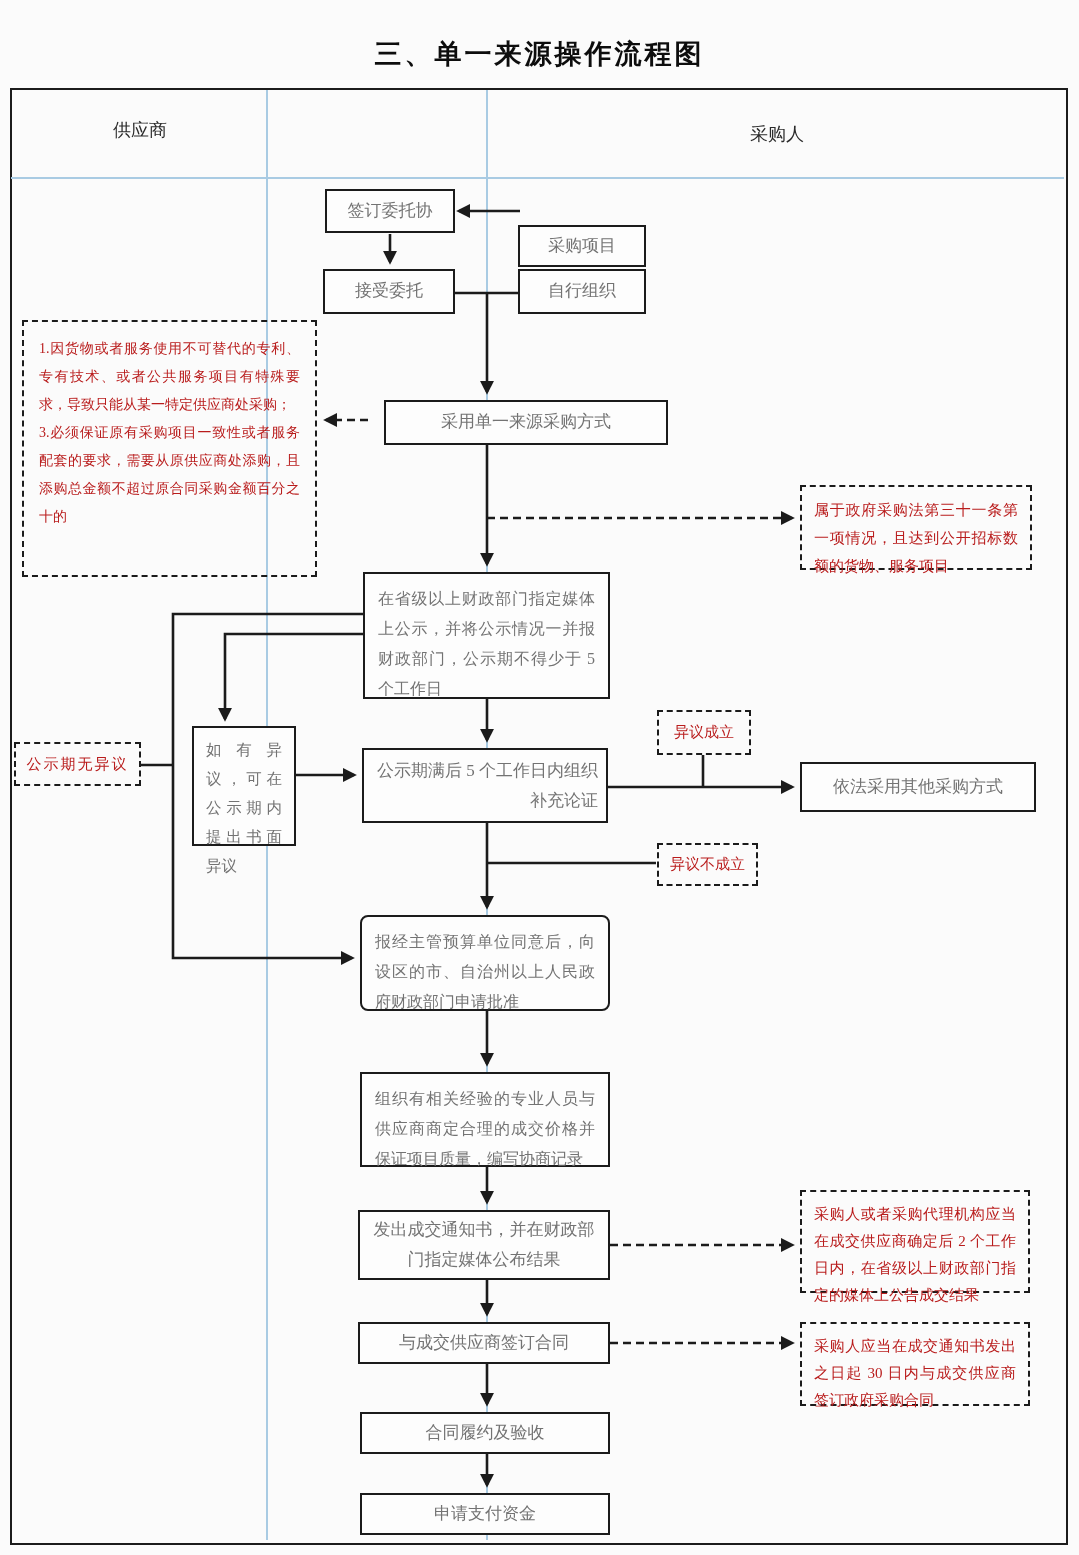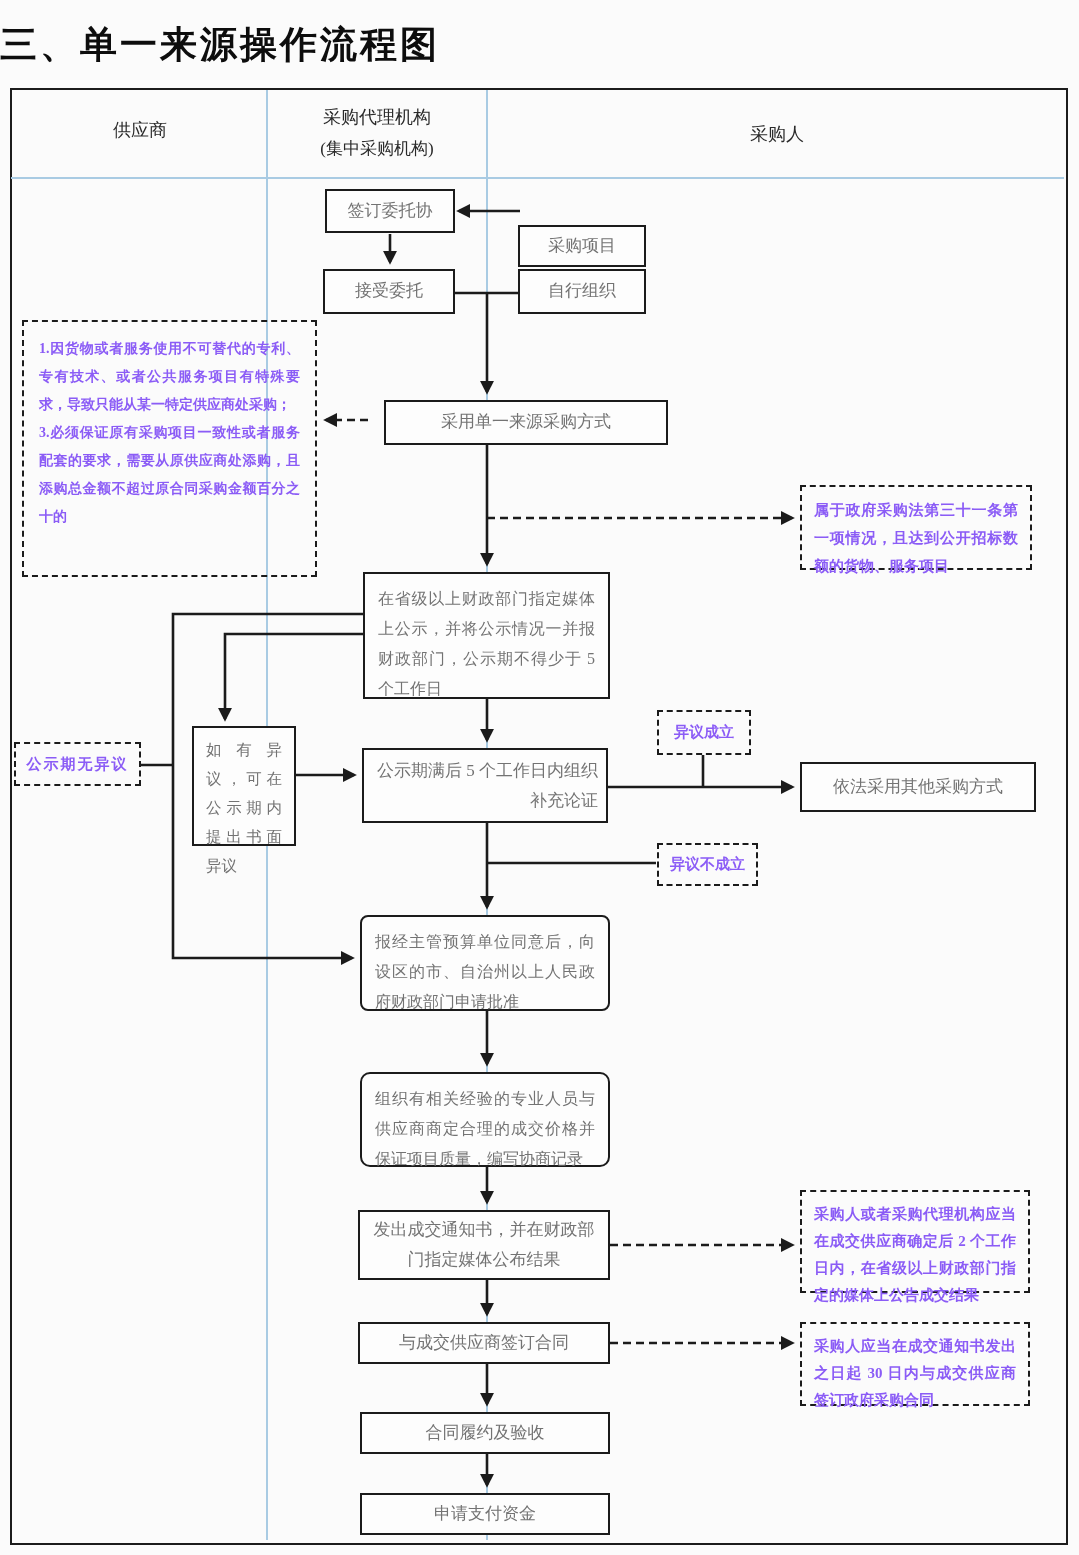--- a/index.html
+++ b/index.html
@@ -3,22 +3,22 @@
 <meta charset="utf-8">
 <style>
   html,body{margin:0;padding:0;}
   body{
     width:1079px;height:1555px;position:relative;
     background:#fbfbfb;color:#1f1f1f;
     font-family:"Liberation Serif","DejaVu Serif",serif;
   }
   .stage{position:absolute;inset:0;}
   .page-title{
-    position:absolute;top:20px;left:0;right:0;text-align:left;
-    font-size:37px;font-weight:bold;letter-spacing:3px;color:#0d0d0d;
+    position:absolute;top:36px;left:0;right:0;text-align:center;
+    font-size:27px;font-weight:bold;letter-spacing:3px;color:#0d0d0d;
   }
   .frame{
     position:absolute;left:10px;top:88px;width:1054px;height:1453px;
     border:2.5px solid #1c1c1c;background:transparent;z-index:0;
   }
   .lane-div{position:absolute;top:90px;height:1450px;width:2px;background:#a9cbe3;z-index:1;}
   .lane-div.d1{left:266px;}
   .lane-div.d2{left:486px;}
   .header-sep{position:absolute;left:11px;top:177px;width:1053px;height:2px;background:#a9cbe3;z-index:1;}
   .lane-head{position:absolute;z-index:3;text-align:center;font-size:18px;color:#2a2a2a;}
@@ -31,43 +31,39 @@
     text-align:center;font-size:17px;line-height:1.55;color:#737373;
     padding:2px 8px;
   }
   .node.left{
     display:block;text-align:justify;padding:10px 13px;
     font-size:16px;line-height:30px;
   }
   .note{
     position:absolute;z-index:3;background:transparent;
     border:2px dashed #1b1b1b;box-sizing:border-box;
-    font-size:15px;color:#8b5cf6;font-weight:bold;
+    font-size:15px;color:#b91c1c;
   }
   .note.center{display:flex;align-items:center;justify-content:center;text-align:center;}
   .note.para{padding:9px 12px;line-height:27px;text-align:justify;}
   .note.list{padding:13px 15px;font-size:14px;line-height:28px;text-align:justify;}
 </style>
 </head>
 <body>
 
 <div class="stage">
 
   <div class="page-title">三、单一来源操作流程图</div>
 
   <div class="frame"></div>
   <div class="lane-div d1"></div>
   <div class="lane-div d2"></div>
   <div class="header-sep"></div>
 
   <div class="lane-head" style="left:55px;top:118px;width:170px;">供应商</div>
-  <div class="lane-head" style="left:287px;top:105px;width:180px;">
-    <div>采购代理机构</div>
-    <div class="sub">(集中采购机构)</div>
-  </div>
   <div class="lane-head" style="left:692px;top:122px;width:170px;">采购人</div>
 
   <svg class="connectors" viewBox="0 0 1079 1555">
     <defs>
       <marker id="arr" viewBox="0 0 10 10" refX="8" refY="5" markerUnits="strokeWidth" markerWidth="5.5" markerHeight="5.5" orient="auto-start-reverse">
         <path d="M0 0 L10 5 L0 10 z" fill="#1b1b1b"></path>
       </marker>
     </defs>
     <g fill="none" stroke="#1b1b1b" stroke-width="2.6">
       <path d="M520 211 H459" marker-end="url(#arr)"></path>
@@ -102,21 +98,21 @@
   <div class="node" style="left:325px;top:189px;width:130px;height:44px;">签订委托协</div>
   <div class="node" style="left:518px;top:189px;width:128px;height:42px;margin-top:36px;">采购项目</div>
   <div class="node" style="left:323px;top:269px;width:132px;height:45px;">接受委托</div>
   <div class="node" style="left:518px;top:269px;width:128px;height:45px;">自行组织</div>
   <div class="node" style="left:368px;top:400px;width:284px;height:45px;margin-left:16px;">采用单一来源采购方式</div>
   <div class="node left" style="left:363px;top:572px;width:247px;height:127px;">在省级以上财政部门指定媒体上公示，并将公示情况一并报财政部门，公示期不得少于 5 个工作日</div>
   <div class="node left" style="left:192px;top:726px;width:104px;height:120px;font-size:15.5px;line-height:29px;padding:7px 12px;">如有异议，可在公示期内提出书面异议</div>
   <div class="node" style="left:362px;top:748px;width:246px;height:75px;line-height:30px;text-align:right;">公示期满后 5 个工作日内组织补充论证</div>
   <div class="node" style="left:800px;top:762px;width:236px;height:50px;">依法采用其他采购方式</div>
   <div class="node left" style="left:360px;top:915px;width:250px;height:96px;border-radius:8px;">报经主管预算单位同意后，向设区的市、自治州以上人民政府财政部门申请批准</div>
-  <div class="node left" style="left:360px;top:1072px;width:250px;height:95px;border-radius:10px;">组织有相关经验的专业人员与供应商商定合理的成交价格并保证项目质量，编写协商记录</div>
+  <div class="node left" style="left:360px;top:1072px;width:250px;height:95px;">组织有相关经验的专业人员与供应商商定合理的成交价格并保证项目质量，编写协商记录</div>
   <div class="node" style="left:358px;top:1322px;width:252px;height:42px;">与成交供应商签订合同</div>
   <div class="node" style="left:358px;top:1210px;width:252px;height:70px;line-height:30px;">发出成交通知书，并在财政部门指定媒体公布结果</div>
   <div class="node" style="left:360px;top:1412px;width:250px;height:42px;">合同履约及验收</div>
   <div class="node" style="left:360px;top:1493px;width:250px;height:42px;">申请支付资金</div>
 
   <div class="note list" style="left:22px;top:320px;width:295px;height:257px;">
     <div>1.因货物或者服务使用不可替代的专利、专有技术、或者公共服务项目有特殊要求，导致只能从某一特定供应商处采购；</div>
     <div>3.必须保证原有采购项目一致性或者服务配套的要求，需要从原供应商处添购，且添购总金额不超过原合同采购金额百分之十的</div>
   </div>
   <div class="note para" style="left:800px;top:485px;width:232px;height:85px;line-height:28px;">属于政府采购法第三十一条第一项情况，且达到公开招标数额的货物、服务项目</div>

